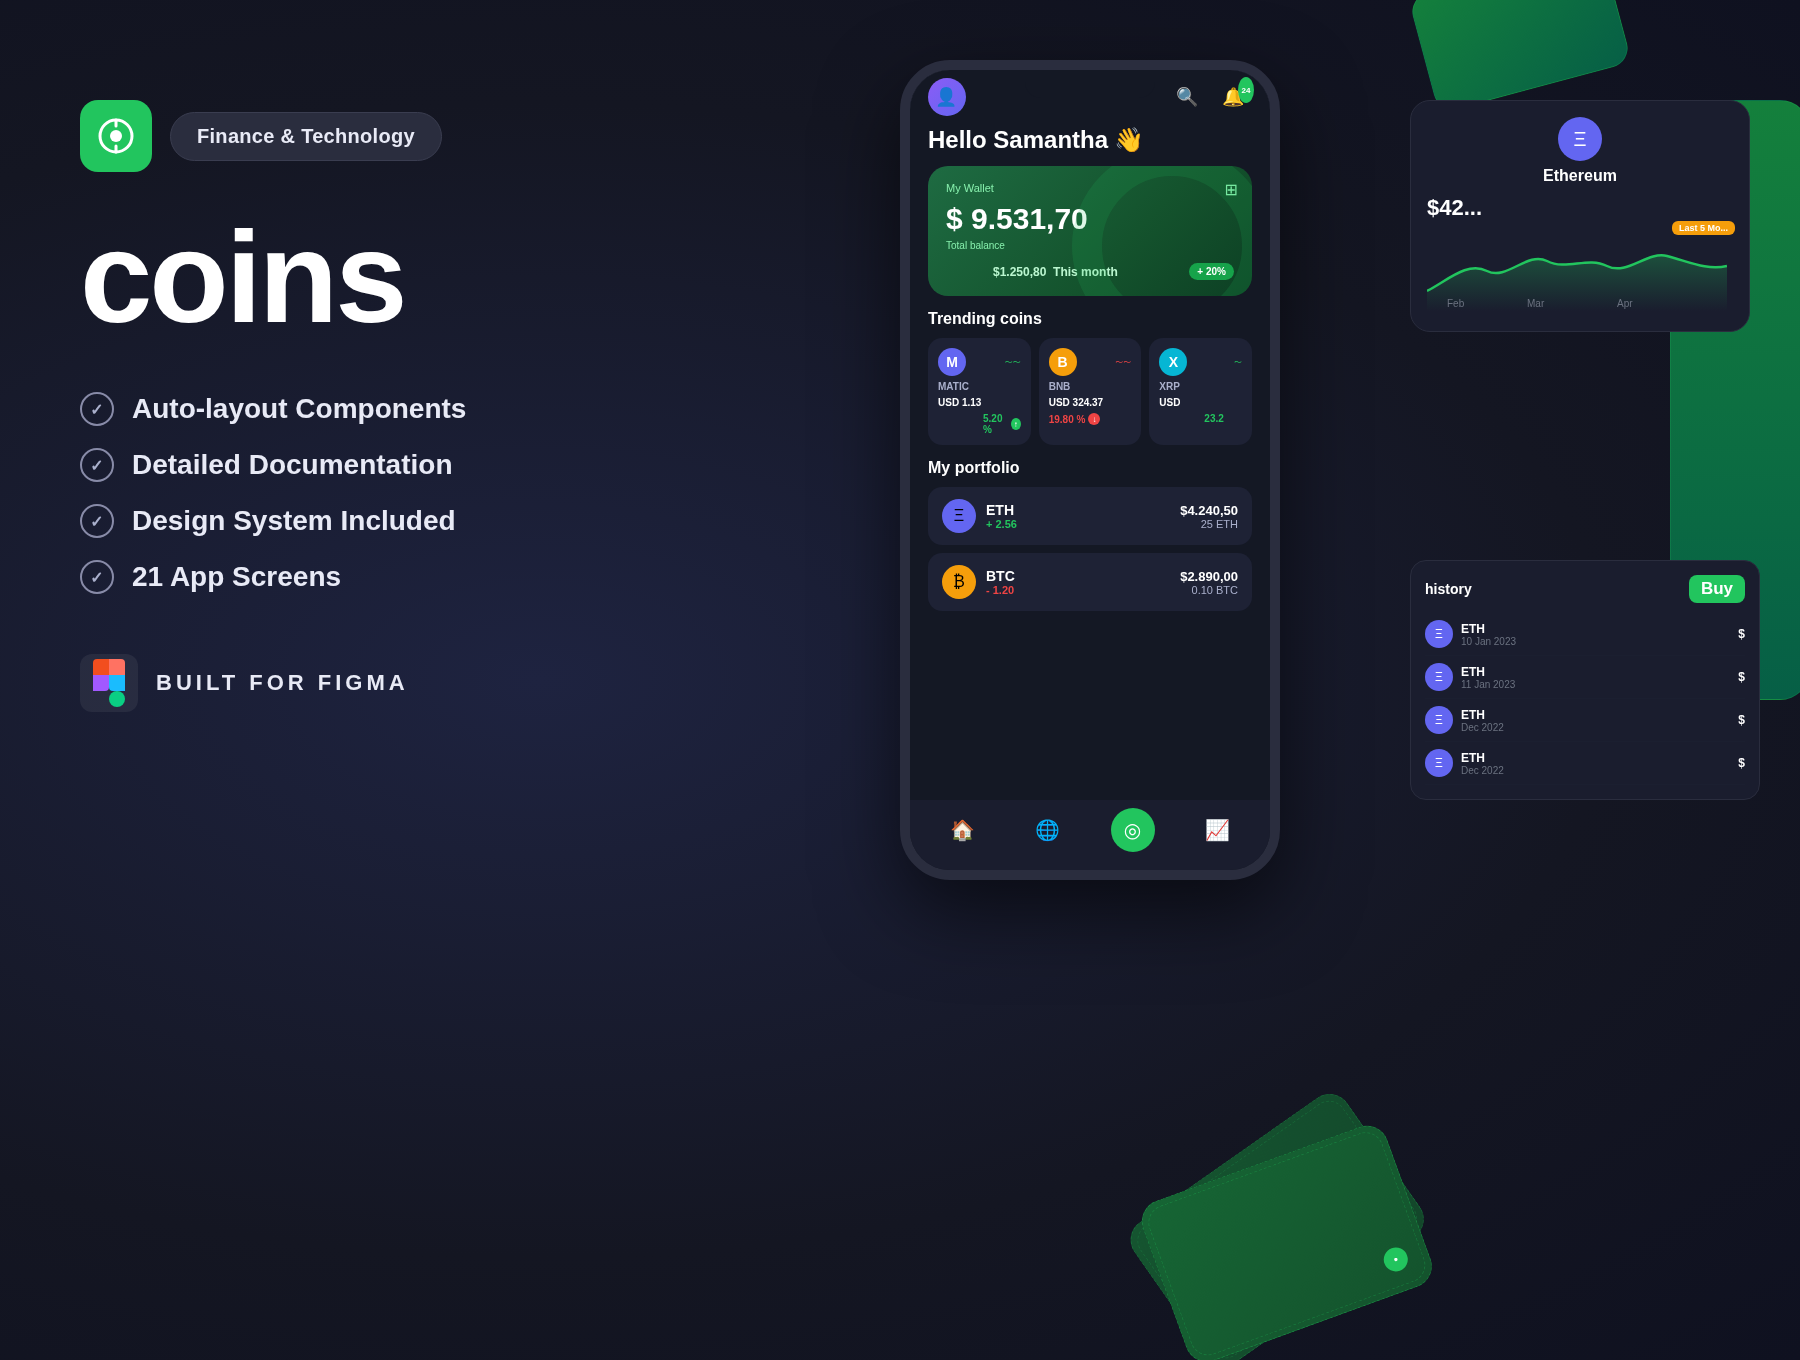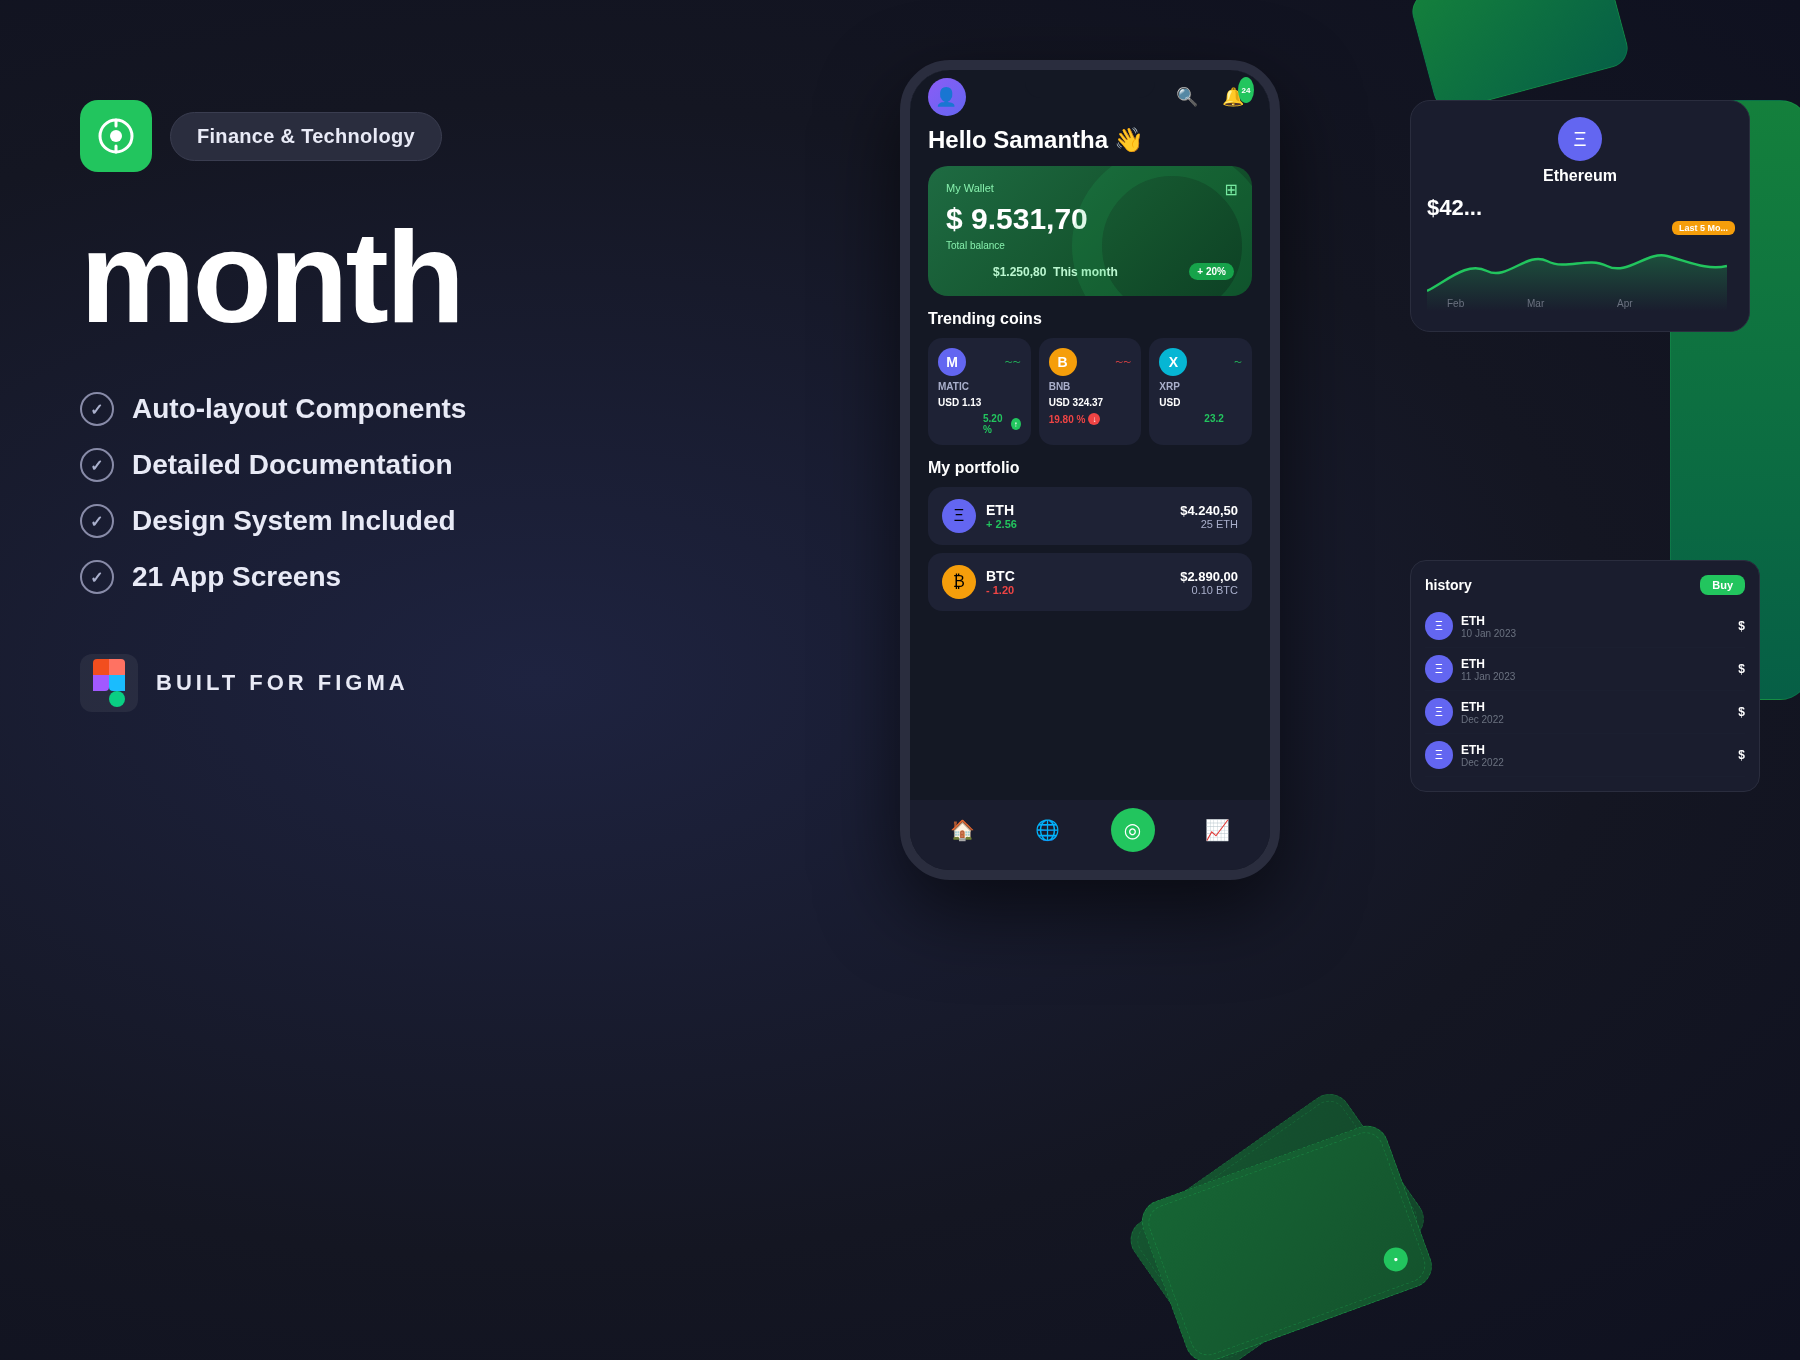--- a/index.html
+++ b/index.html
@@ -562,21 +562,21 @@
 
     .history-title {
       color: #fff;
       font-size: 14px;
       font-weight: 700;
     }
 
     .buy-btn {
       background: #22c55e;
       color: #fff;
-      font-size: 11px;
+      font-size: 17px;
       font-weight: 700;
       padding: 4px 12px;
       border-radius: 8px;
     }
 
     .history-row {
       display: flex;
       justify-content: space-between;
       align-items: center;
       padding: 7px 0;
@@ -682,21 +682,21 @@
       <svg viewBox="0 0 40 40" fill="none" xmlns="http://www.w3.org/2000/svg">
         <circle cx="20" cy="20" r="16" stroke="white" stroke-width="3" fill="none"></circle>
         <circle cx="20" cy="20" r="6" fill="white"></circle>
         <line x1="20" y1="4" x2="20" y2="10" stroke="white" stroke-width="3" stroke-linecap="round"></line>
         <line x1="20" y1="30" x2="20" y2="36" stroke="white" stroke-width="3" stroke-linecap="round"></line>
       </svg>
     </div>
     <div class="category-badge">Finance &amp; Technology</div>
   </div>
 
-  <div class="main-title">month</div>
+  <div class="main-title">coins</div>
 
   <ul class="features-list">
     <li class="feature-item">
       <div class="check-icon">✓</div>
       <span>Auto-layout Components</span>
     </li>
     <li class="feature-item">
       <div class="check-icon">✓</div>
       <span>Detailed Documentation</span>
     </li>

